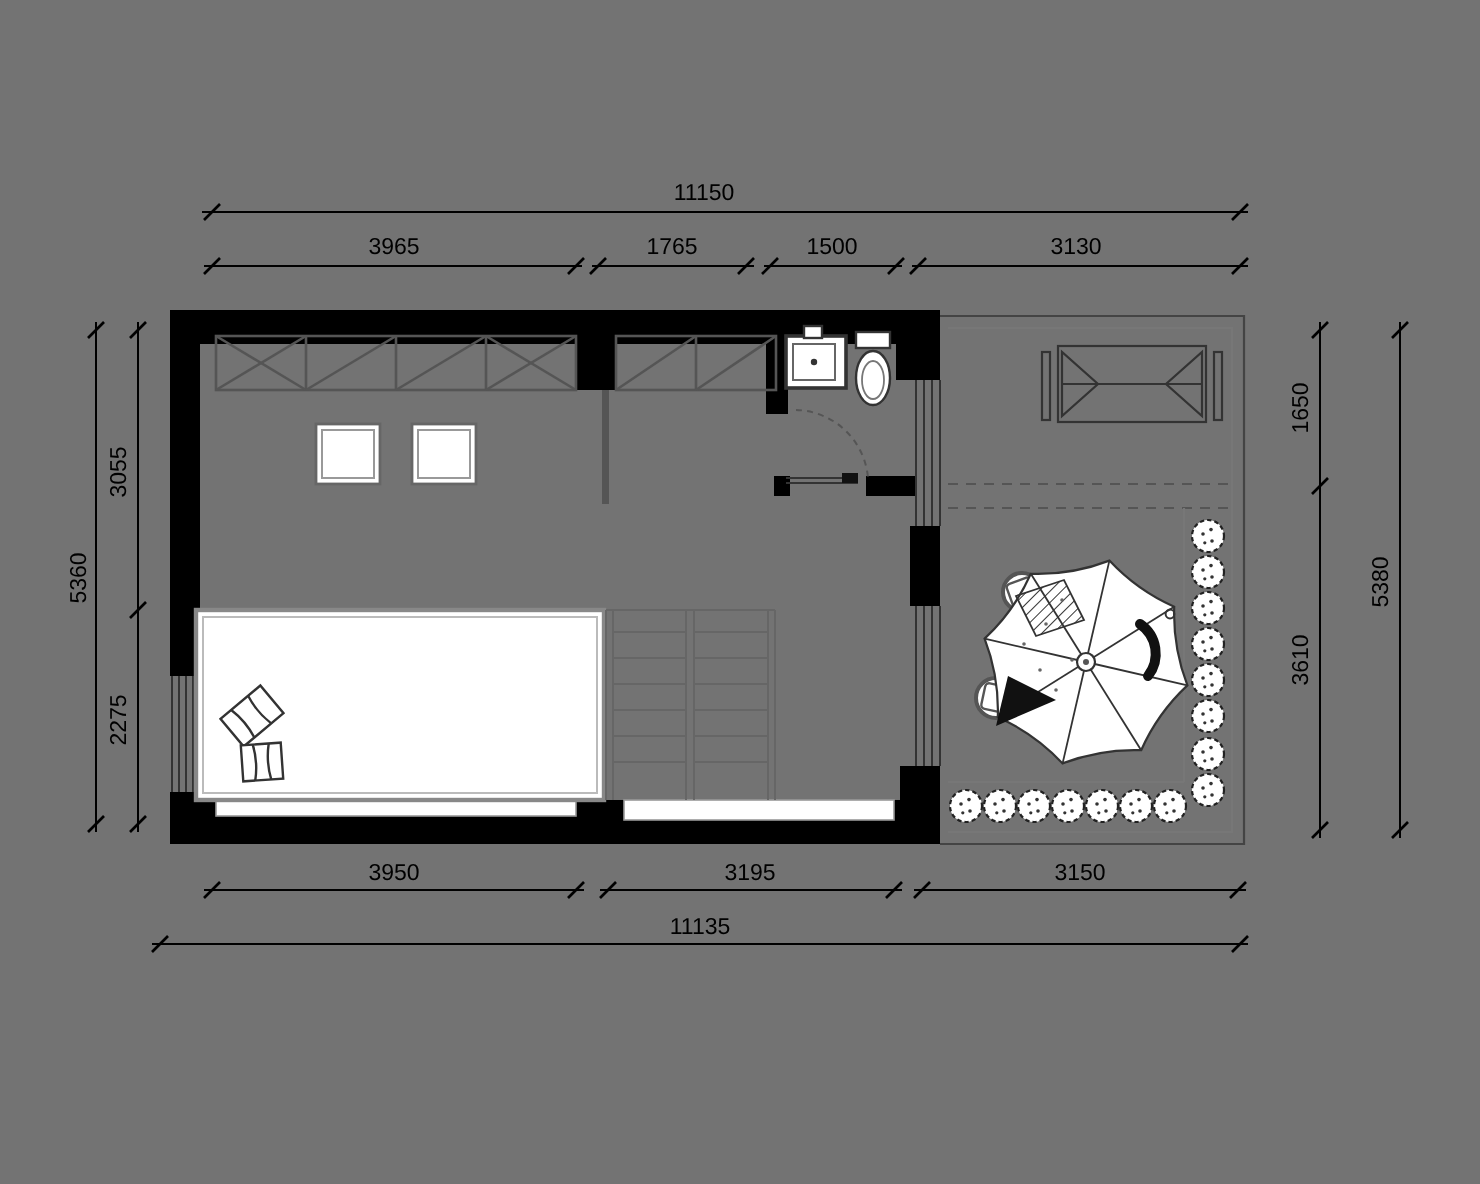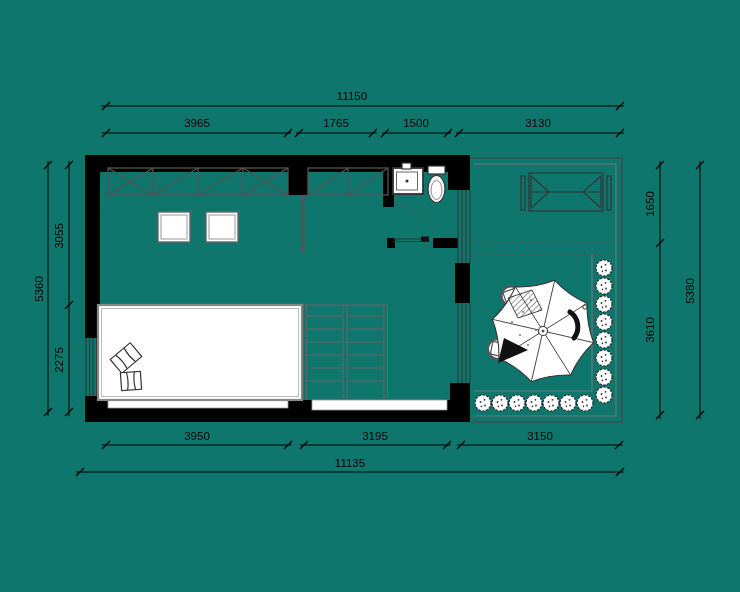--- a/index.html
+++ b/index.html
@@ -1,16 +1,16 @@
 <!DOCTYPE html>
 <html><head>
 <meta charset="utf-8">
 <style>
   html,body{margin:0;padding:0;background:#ffffff;}
-  .stage{position:relative;width:740px;height:592px;background:#0f766e;overflow:hidden;
+  .stage{position:relative;width:740px;height:592px;background:#737373;overflow:hidden;
          font-family:"Liberation Sans",sans-serif;}
   svg{display:block;}
   text{font-family:"Liberation Sans",sans-serif;font-size:11.5px;fill:#000;}
 </style>
 </head>
 <body>
 
 <div class="stage">
 <svg width="740" height="592" viewBox="0 0 740 592">
 

